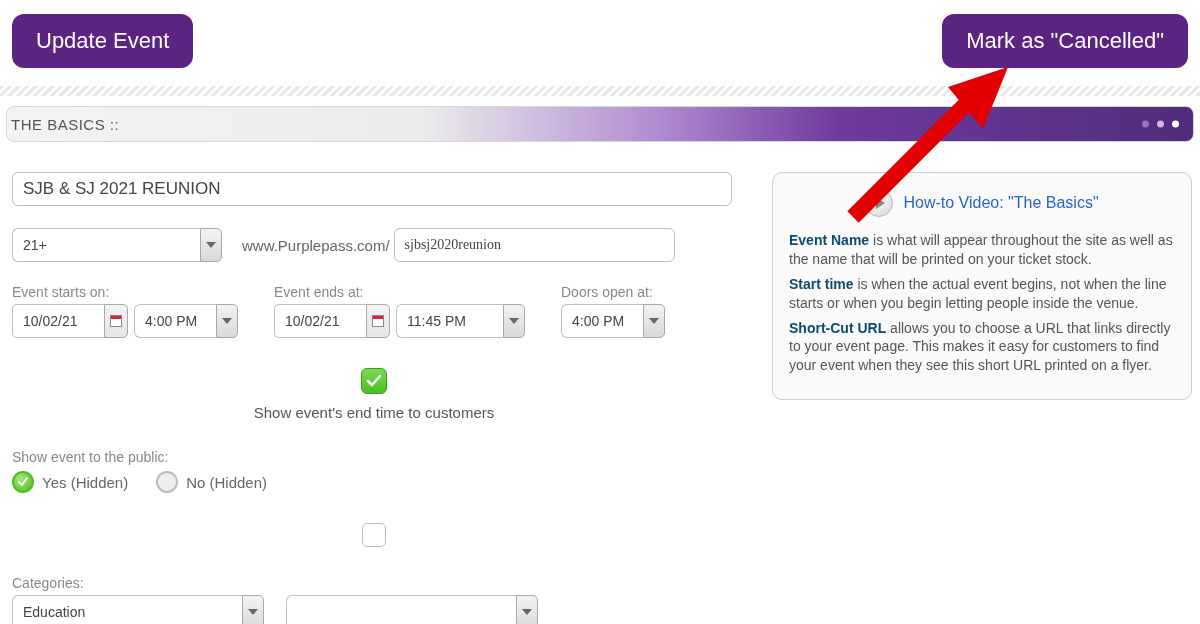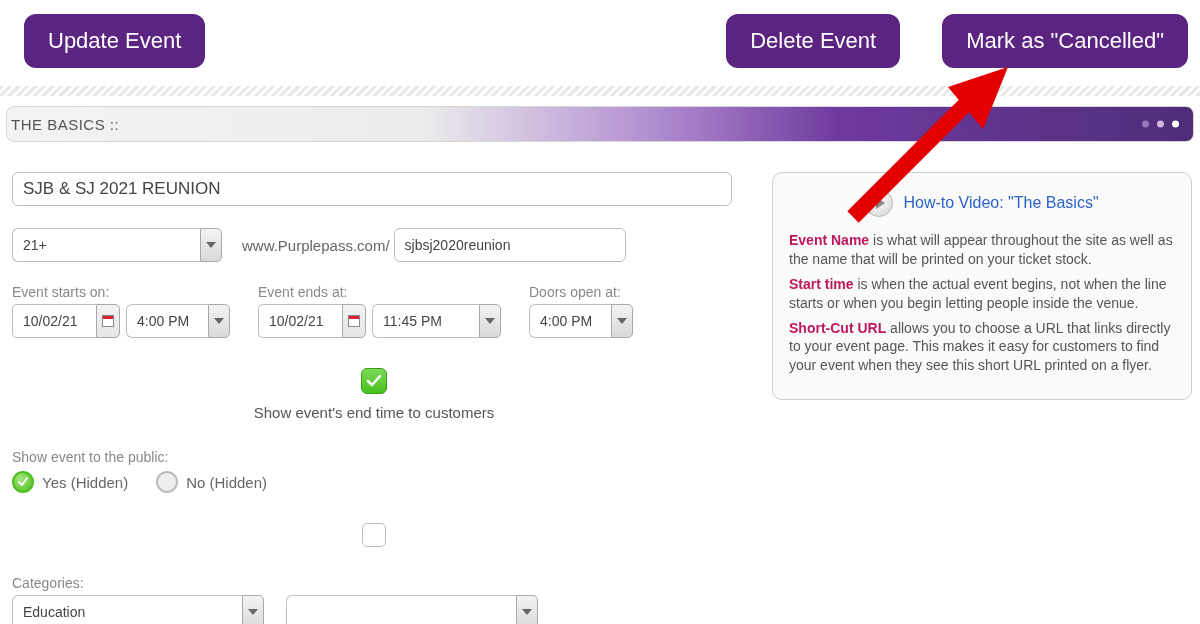--- a/index.html
+++ b/index.html
@@ -1,19 +1,19 @@
 <!DOCTYPE html>
 <html><head>
 <meta charset="utf-8">
 <style>
   * { box-sizing: border-box; }
   html, body { margin:0; padding:0; font-family: Arial, Helvetica, sans-serif; background:#fff; }
   body { width:1200px; height:624px; position:relative; overflow:hidden; }
 
-  .topbar { padding:14px 12px 18px 24px; display:flex;gap:24px; }
+  .topbar { padding:14px 12px 18px 12px; display:flex; }
   .btn {
     background:#5a2480;
     color:#fff;
     font-size:22px;
     font-weight:400;
     padding:14px 24px;
     border:none;
     border-radius:12px;
     cursor:pointer;
   }
@@ -66,21 +66,21 @@
     width:22px;
     border:1px solid #a9a9a9;
     border-radius:0 5px 5px 0;
     background: linear-gradient(#f3f3f3,#d9d9d9);
     display:flex; align-items:center; justify-content:center;
     cursor:pointer;
   }
   .drop-btn svg { width:10px; height:6px; }
 
   .date-wrap { position:relative; display:inline-flex; align-items:stretch; }
-  .date-wrap .input { width:84px; border-radius:5px 0 0 5px; border-right:none; }
+  .date-wrap .input { width:92px; border-radius:5px 0 0 5px; border-right:none; }
   .cal-btn {
     width:24px;
     border:1px solid #a9a9a9;
     border-radius:0 5px 5px 0;
     background:linear-gradient(#f3f3f3,#e6e6e6);
     display:flex; align-items:center; justify-content:center;
     cursor:pointer;
   }
   .cal-icon { width:12px; height:12px; border:1px solid #888; position:relative; background:#fff; }
   .cal-icon::before { content:""; position:absolute; left:0; right:0; top:0; height:3px; background:#d23; }
@@ -122,32 +122,31 @@
   .play-ic {
     width:28px; height:28px; border-radius:50%;
     background:radial-gradient(circle at 35% 30%,#fff,#d6d6d6);
     border:1px solid #b8b8b8;
     display:flex; align-items:center; justify-content:center;
     cursor:pointer;
   }
   .play-ic::after { content:""; border-left:9px solid #888; border-top:6px solid transparent; border-bottom:6px solid transparent; margin-left:2px; }
   .help-link { color:#2b62c9; font-size:16px; cursor:pointer; }
   .help-box p { margin:6px 0; line-height:1.35; }
-  .help-box strong { color:#be185d; }
+  .help-box strong { color:#0c4a6e; }
 
   
   .arrow { position:absolute; left:833px; top:67px; width:200px; height:160px; pointer-events:none; }
 </style>
 </head>
 <body>
 
 <div class="topbar">
   <button class="btn">Update Event</button>
   <div class="spacer"></div>
-  <button class="btn">Delete Event</button>
   <button class="btn">Mark as "Cancelled"</button>
 </div>
 
 <div class="hatched"></div>
 
 <div class="section-header">
   <span class="title">THE BASICS ::</span>
   <div class="dots">
       <span></span>
       <span></span>
@@ -163,24 +162,24 @@
     <div class="row">
       <div class="select-wrap">
         <input class="input" style="width: 188px;" value="21+">
         <div class="drop-btn">
           <svg viewBox="0 0 10 6">
               <path d="M0 0 L5 6 L10 0 Z" fill="#666"></path>
             </svg>
         </div>
       </div>
       <span style="color:#666;font-size:15px;">www.Purplepass.com/</span>
-      <input class="input" style="width: 232px; margin-left: -16px;" value="sjbsj2020reunion">
-    </div>
-
-    <div class="row" style="gap:28px;align-items:flex-end;">
+      <input class="input" style="width: 281px; margin-left: -16px; font-family: Liberation Serif, serif;" value="sjbsj2020reunion">
+    </div>
+
+    <div class="row" style="gap:36px;align-items:flex-end;">
       <div class="time-col">
         <span class="lbl">Event starts on:</span>
         <div class="time-row">
           <div class="date-wrap">
             <input class="input" value="10/02/21" style="">
             <div class="cal-btn">
                 <div class="cal-icon"></div>
               </div>
           </div>
           <div class="select-wrap">

